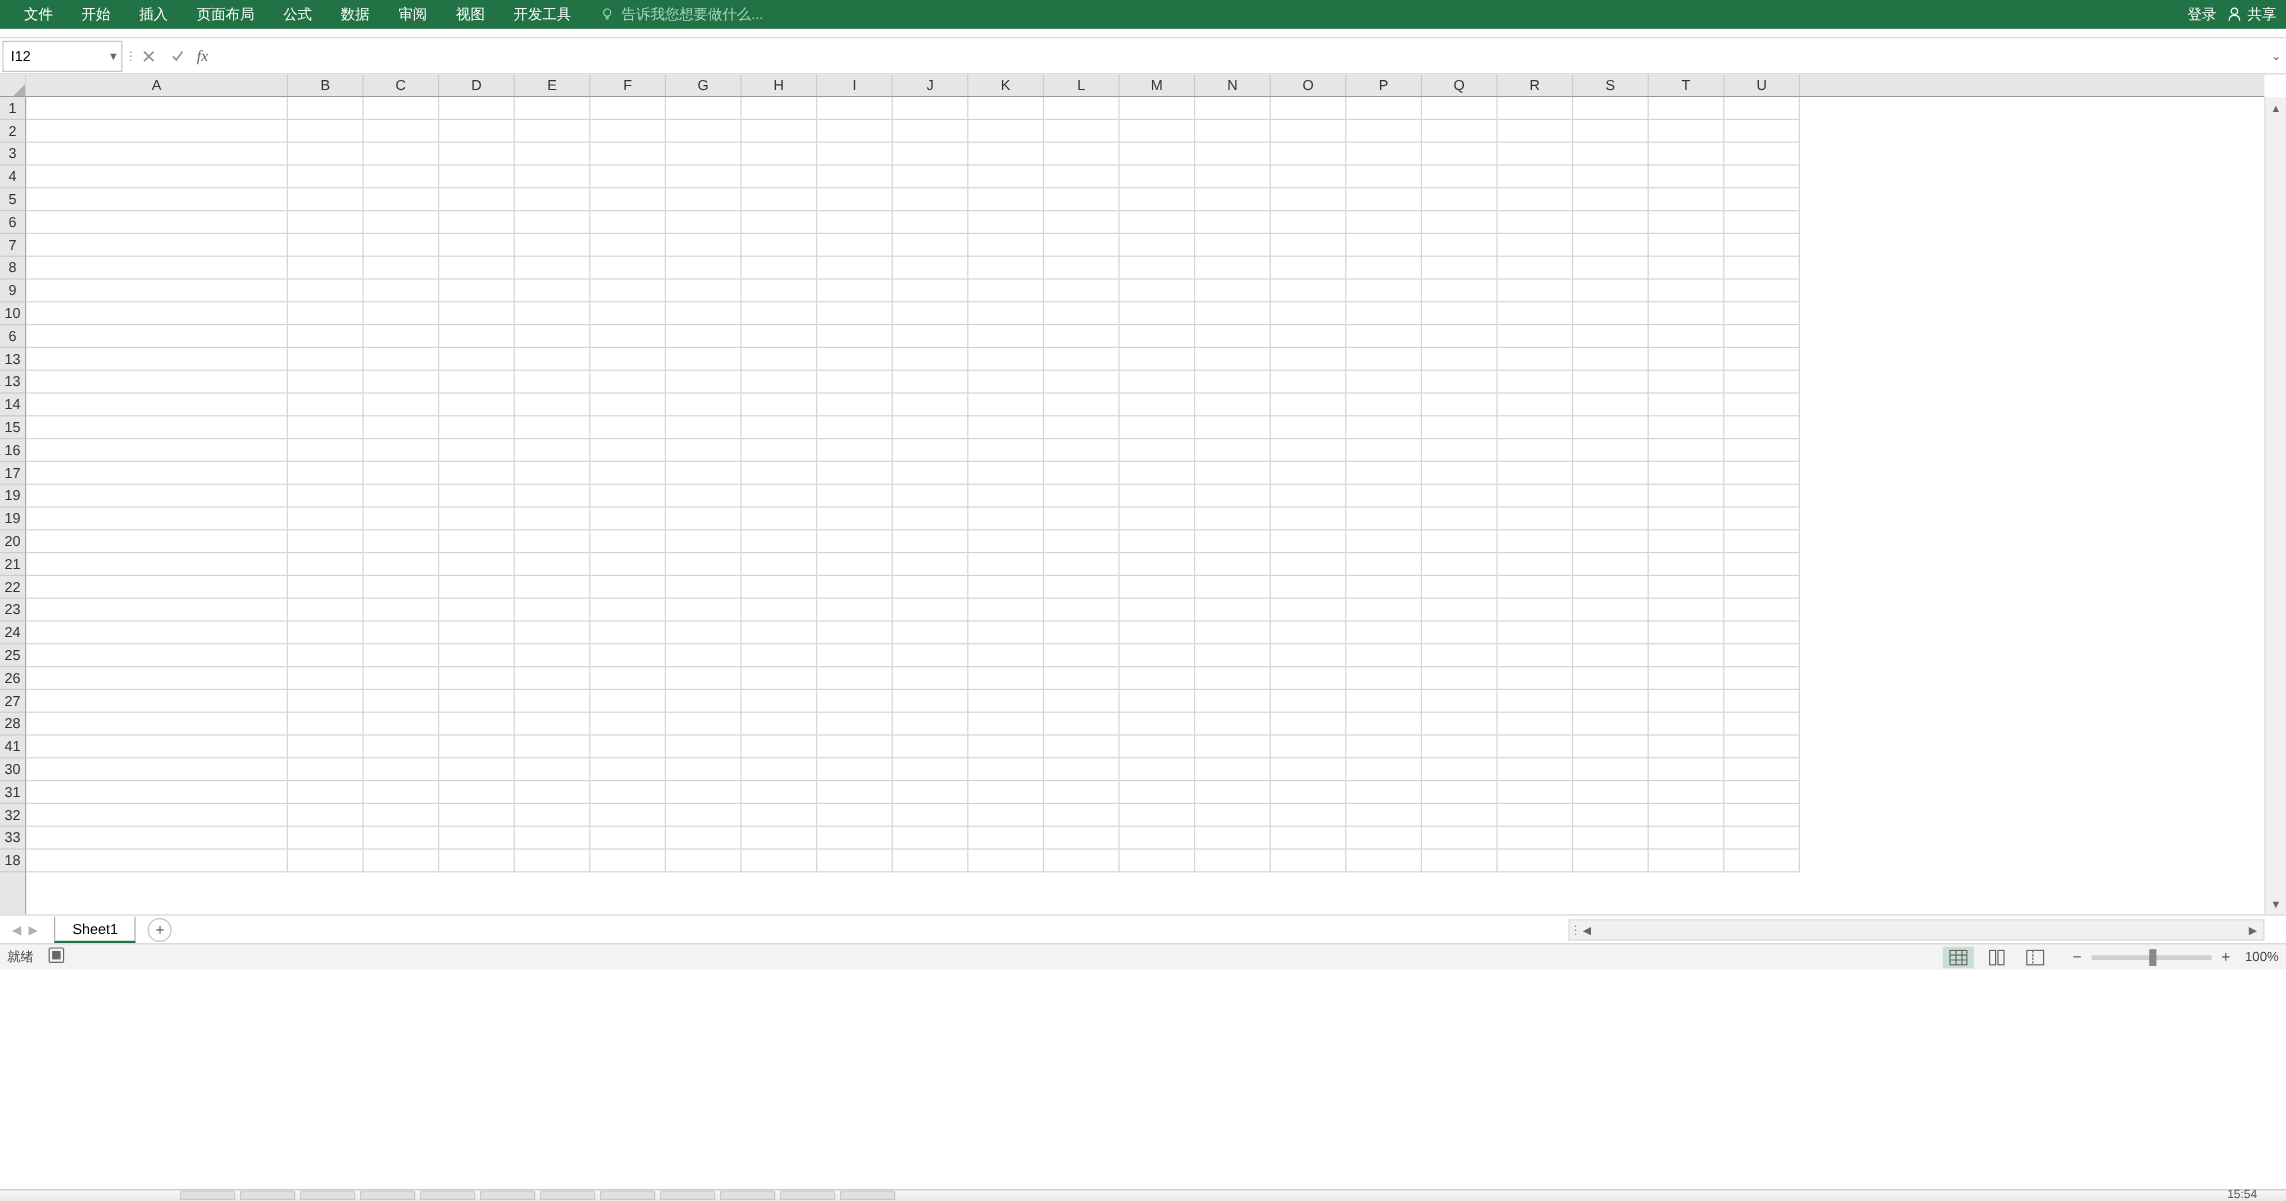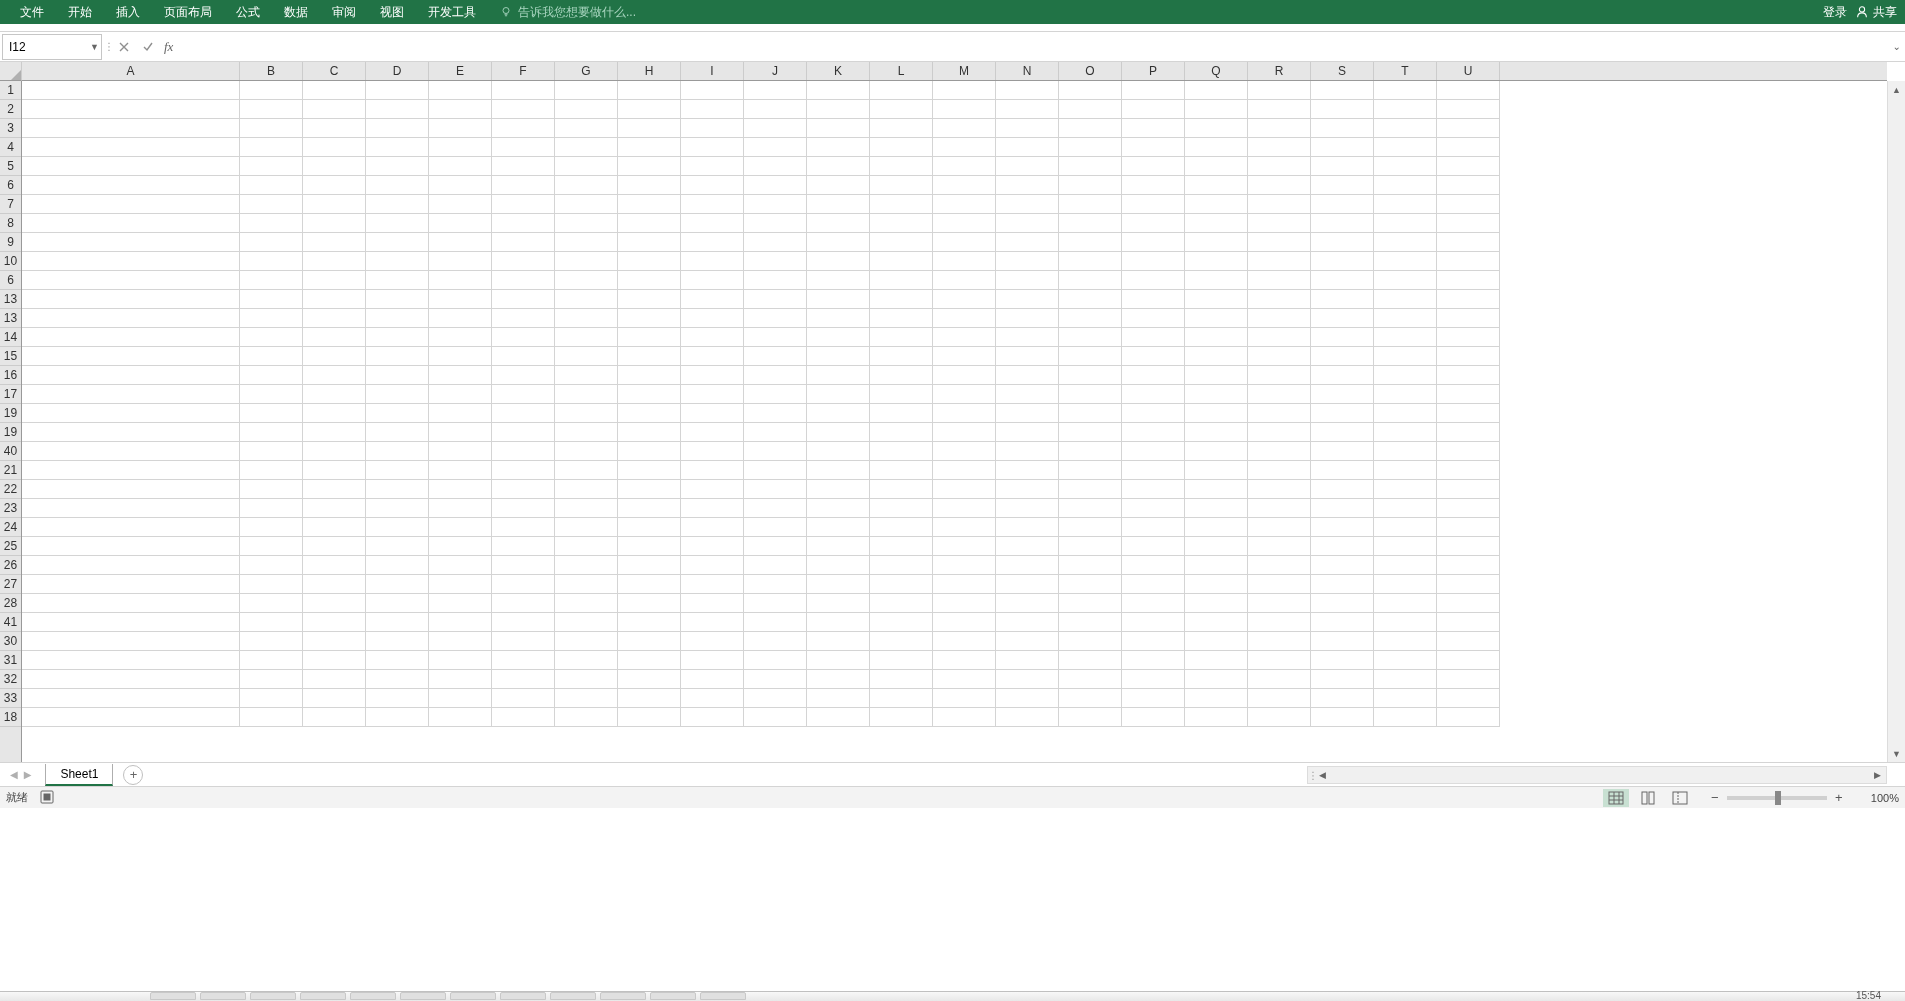--- a/index.html
+++ b/index.html
@@ -105,21 +105,21 @@
   width: 26px; height: 18px; display: flex; align-items: center; justify-content: center;
   cursor: pointer; color: #666;
 }
 .view-btn.active { background: #c8e0d2; }
 .view-btn svg { width: 16px; height: 14px; }
 .zoom-ctrl { display: flex; align-items: center; gap: 4px; margin-left: 8px; }
 .zoom-btn { width: 16px; text-align: center; cursor: pointer; color: #555; font-size: 13px; }
 .zoom-slider { width: 100px; height: 4px; background: #d0d0d0; position: relative; cursor: pointer; }
 .zoom-slider .tick { position: absolute; left: 50%; top: -3px; width: 1px; height: 10px; background: #999; }
 .zoom-slider .thumb { position: absolute; left: 48%; top: -5px; width: 6px; height: 14px; background: #888; }
-.zoom-pct { margin-left: 20px; cursor: pointer; }
+.zoom-pct { margin-left: 4px; cursor: pointer; }
 
 
 .taskbar {
   position: absolute; bottom: 0; left: 0; right: 0; height: 10px;
   background: linear-gradient(#f8f8f8, #e8e8e8); border-top: 1px solid #c0c0c0;
 }
 .taskbar .blobs { display: flex; gap: 4px; padding: 0 150px; }
 .taskbar .blob { width: 46px; height: 8px; background: #e0e0e0; border: 1px solid #c8c8c8; border-radius: 2px 2px 0 0; }
 .clock { position: absolute; right: 24px; top: -2px; font-size: 10px; color: #555; }
 </style>
@@ -222,21 +222,21 @@
       <div class="row-h">10</div>
       <div class="row-h">6</div>
       <div class="row-h">13</div>
       <div class="row-h">13</div>
       <div class="row-h">14</div>
       <div class="row-h">15</div>
       <div class="row-h">16</div>
       <div class="row-h">17</div>
       <div class="row-h">19</div>
       <div class="row-h">19</div>
-      <div class="row-h">40</div>
+      <div class="row-h">20</div>
       <div class="row-h">21</div>
       <div class="row-h">22</div>
       <div class="row-h">23</div>
       <div class="row-h">24</div>
       <div class="row-h">25</div>
       <div class="row-h">26</div>
       <div class="row-h">27</div>
       <div class="row-h">28</div>
       <div class="row-h">41</div>
       <div class="row-h">30</div>

